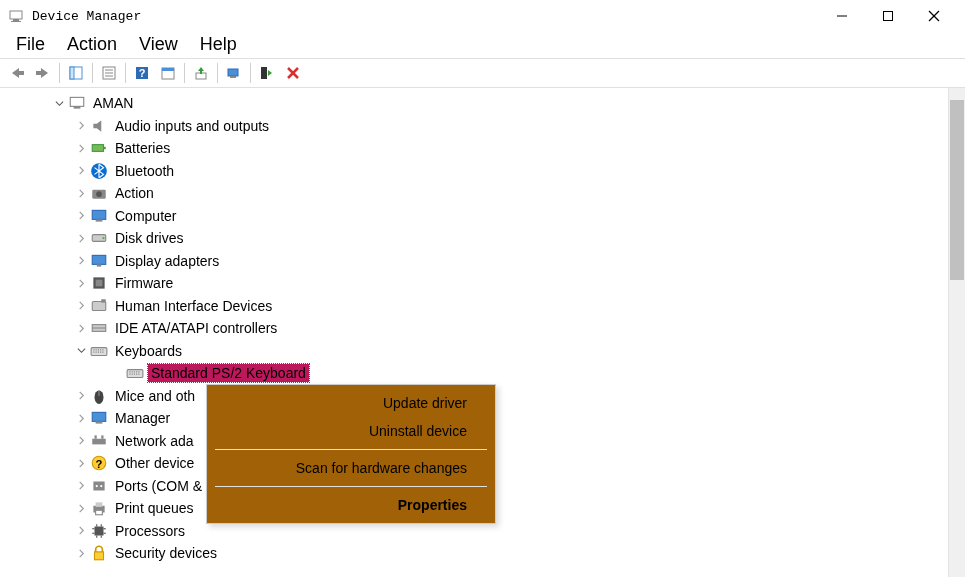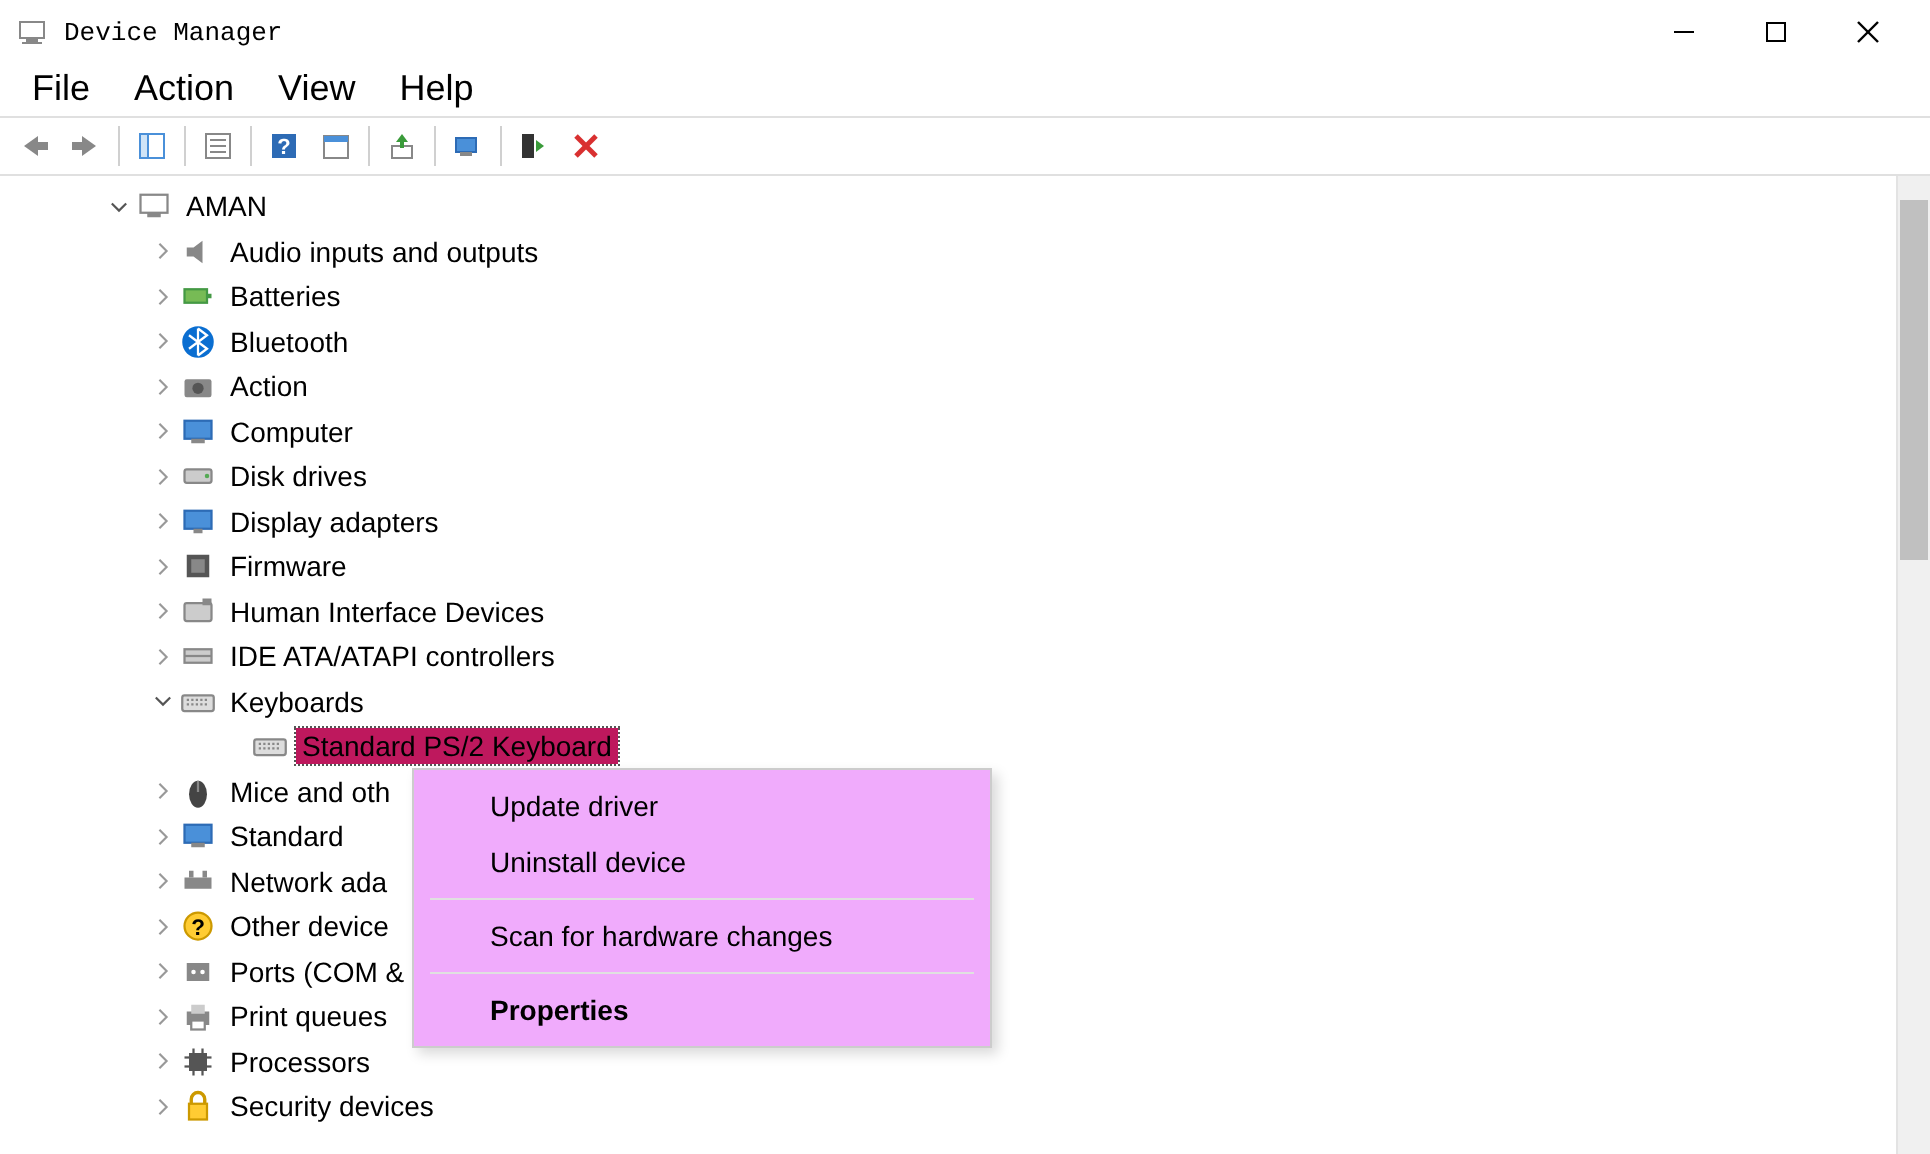--- a/index.html
+++ b/index.html
@@ -34,21 +34,21 @@
   .indent2 { padding-left: 58px; }
   .node-icon { width:18px; height:16px; display:flex; align-items:center; justify-content:center; margin-right:4px; flex:0 0 18px;}
   .node-label { font-size:14px; padding:1px 3px; }
   .selected .node-label { background:#be185d; outline:1px dotted #555; }
   
   
   .vscroll { position:absolute; right:0; top:0; bottom:0; width:17px; background:#f0f0f0; border-left:1px solid #e3e3e3;}
   .vscroll .thumb { position:absolute; left:1px; right:1px; top:12px; height:180px; background:#c0c0c0; border-radius:0;}
   
   
-  .ctx-menu { position:absolute; background:#f0abfc; border:1px solid #ccc; box-shadow: 3px 3px 6px rgba(0,0,0,.15); padding:4px 0; font-size:14px; z-index:10;}
+  .ctx-menu { position:absolute; background:#a16207; border:1px solid #ccc; box-shadow: 3px 3px 6px rgba(0,0,0,.15); padding:4px 0; font-size:14px; z-index:10;text-align:right;}
   .ctx-item { padding:6px 28px 6px 38px; cursor:pointer; white-space:nowrap;}
   .ctx-item.bold { font-weight:600; }
   .ctx-sep { height:1px; background:#e0e0e0; margin:4px 8px; }
 </style>
 </head>
 <body>
 
 <div class="titlebar">
   <span class="app-icon">
     <svg viewBox="0 0 16 16">
@@ -361,21 +361,21 @@
             <svg viewBox="0 0 10 10">
               <path d="M3 1 L7 5 L3 9" fill="none" stroke="#999" stroke-width="1.2"></path>
             </svg>
           </span>
           <span class="node-icon">
             <svg viewBox="0 0 16 16">
               <rect x="2" y="3" width="12" height="8" fill="#4a90d9" stroke="#2d6bb5"></rect>
               <rect x="5" y="11" width="6" height="2" fill="#888"></rect>
             </svg>
           </span>
-          <span class="node-label">Standard</span>
+          <span class="node-label">Manager</span>
         </div>
         <div class="row indent1">
           <span class="chev">
             <svg viewBox="0 0 10 10">
               <path d="M3 1 L7 5 L3 9" fill="none" stroke="#999" stroke-width="1.2"></path>
             </svg>
           </span>
           <span class="node-icon">
             <svg viewBox="0 0 16 16">
               <rect x="2" y="6" width="12" height="5" fill="#888"></rect>

